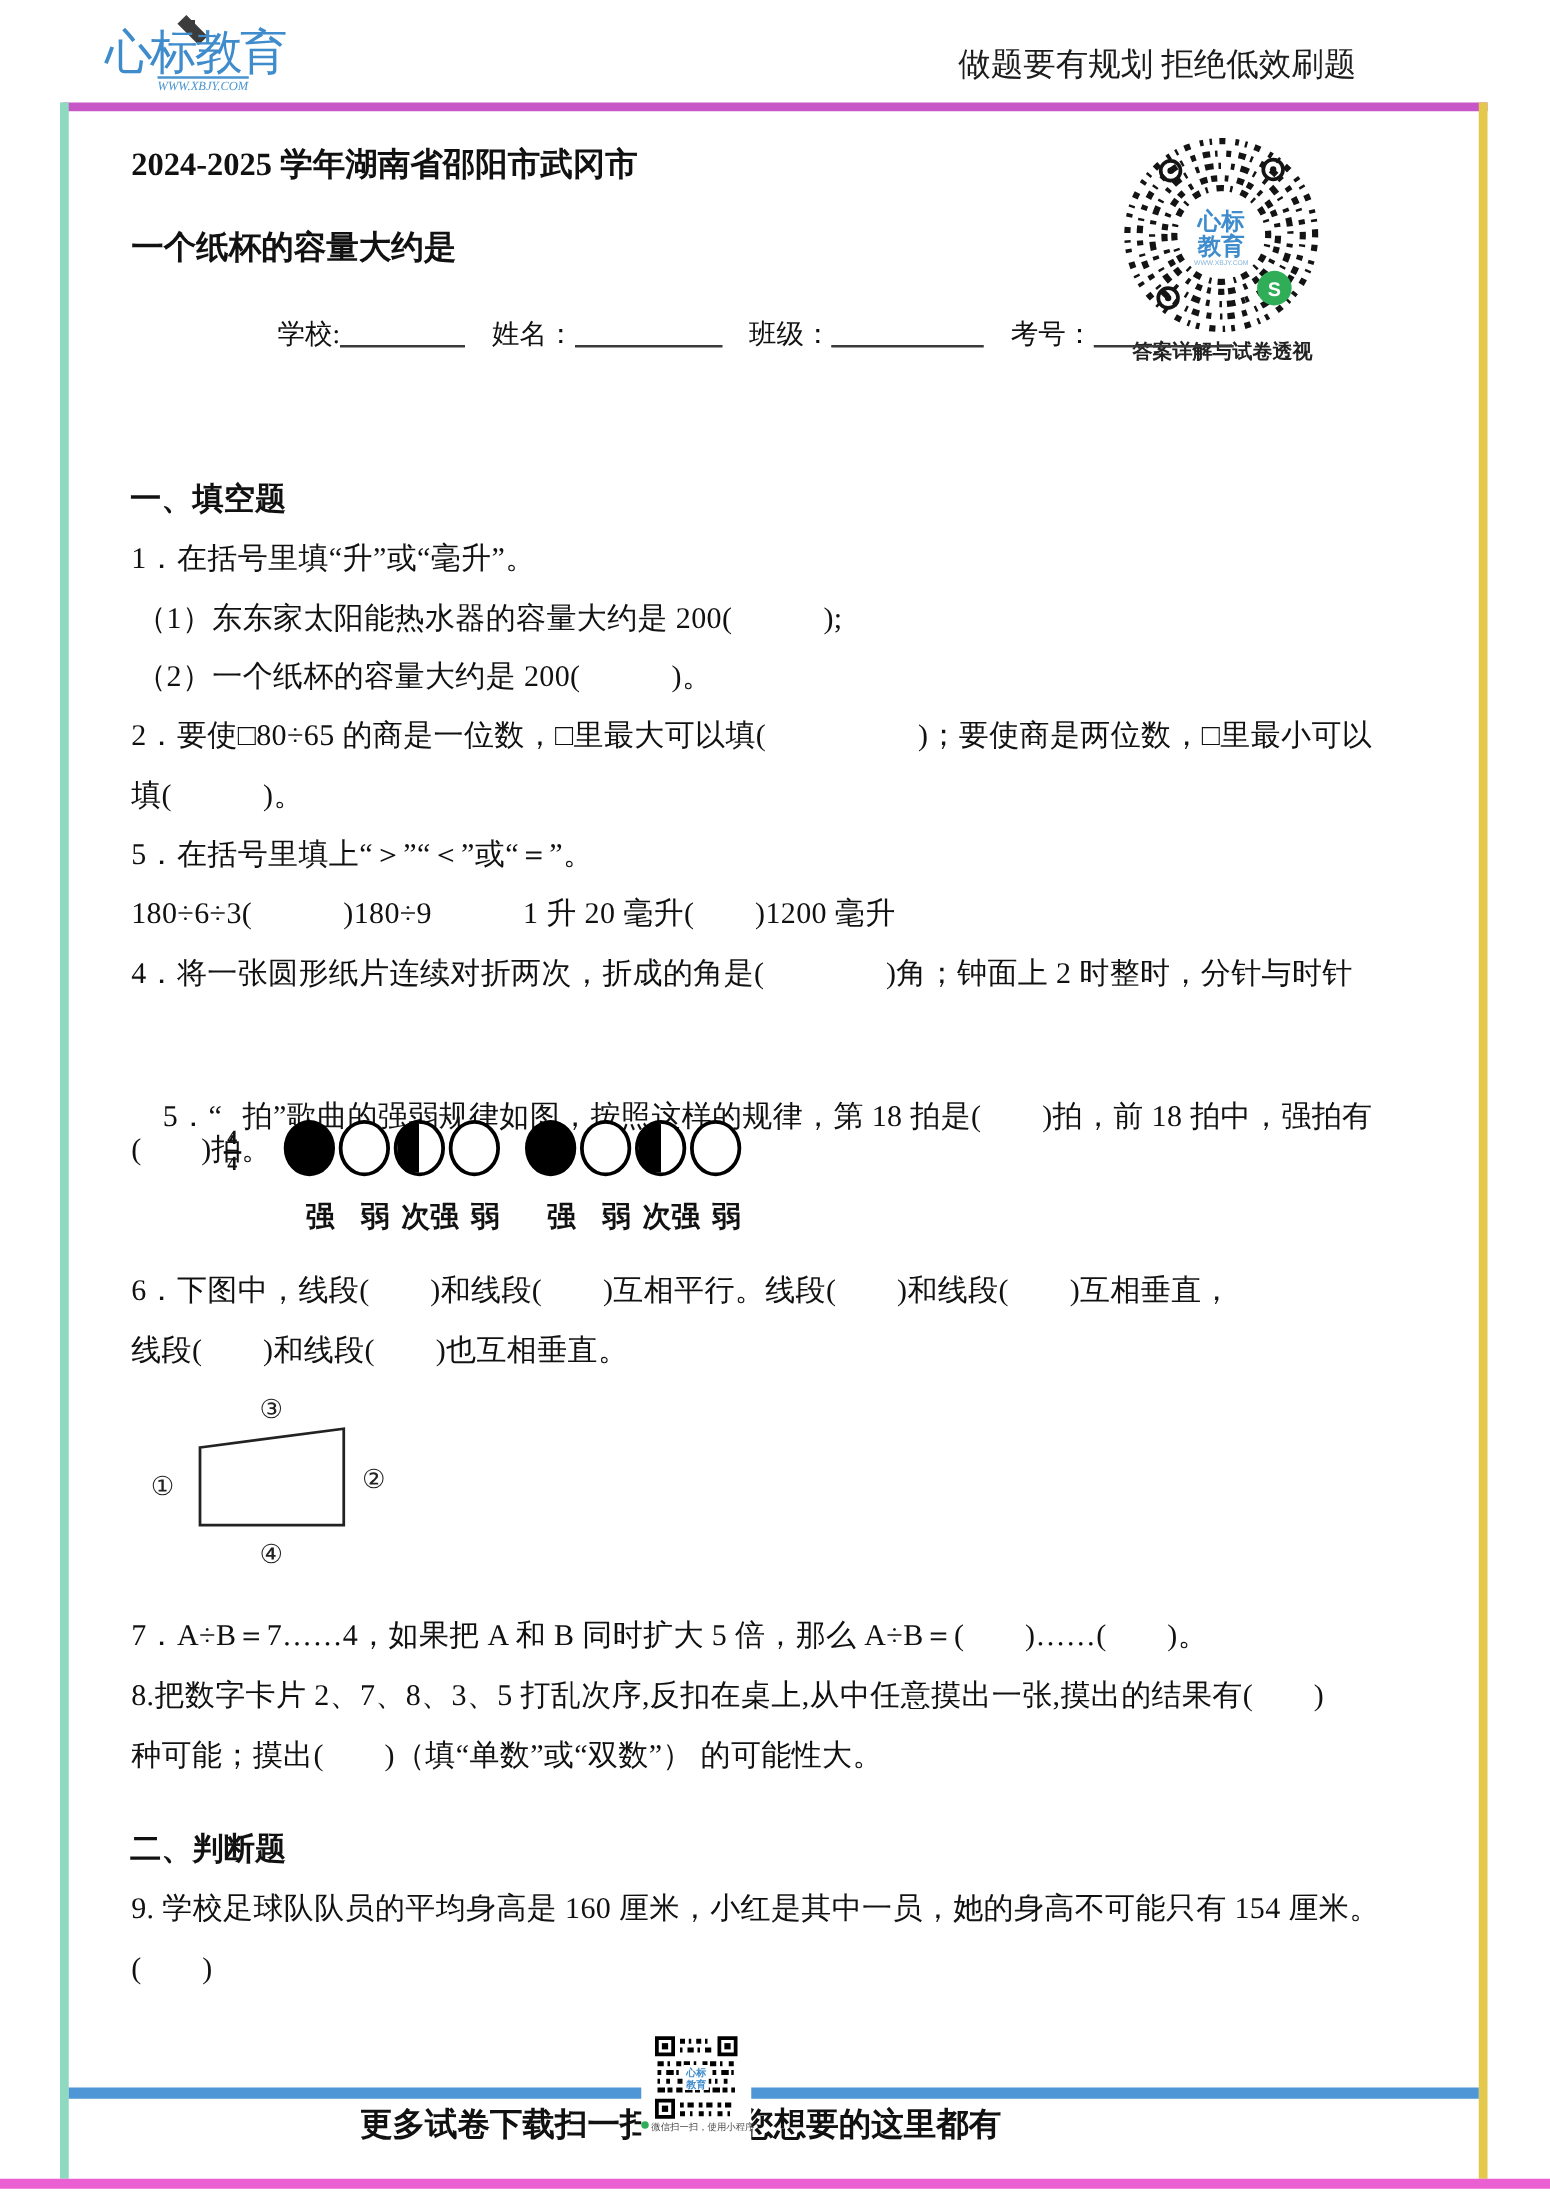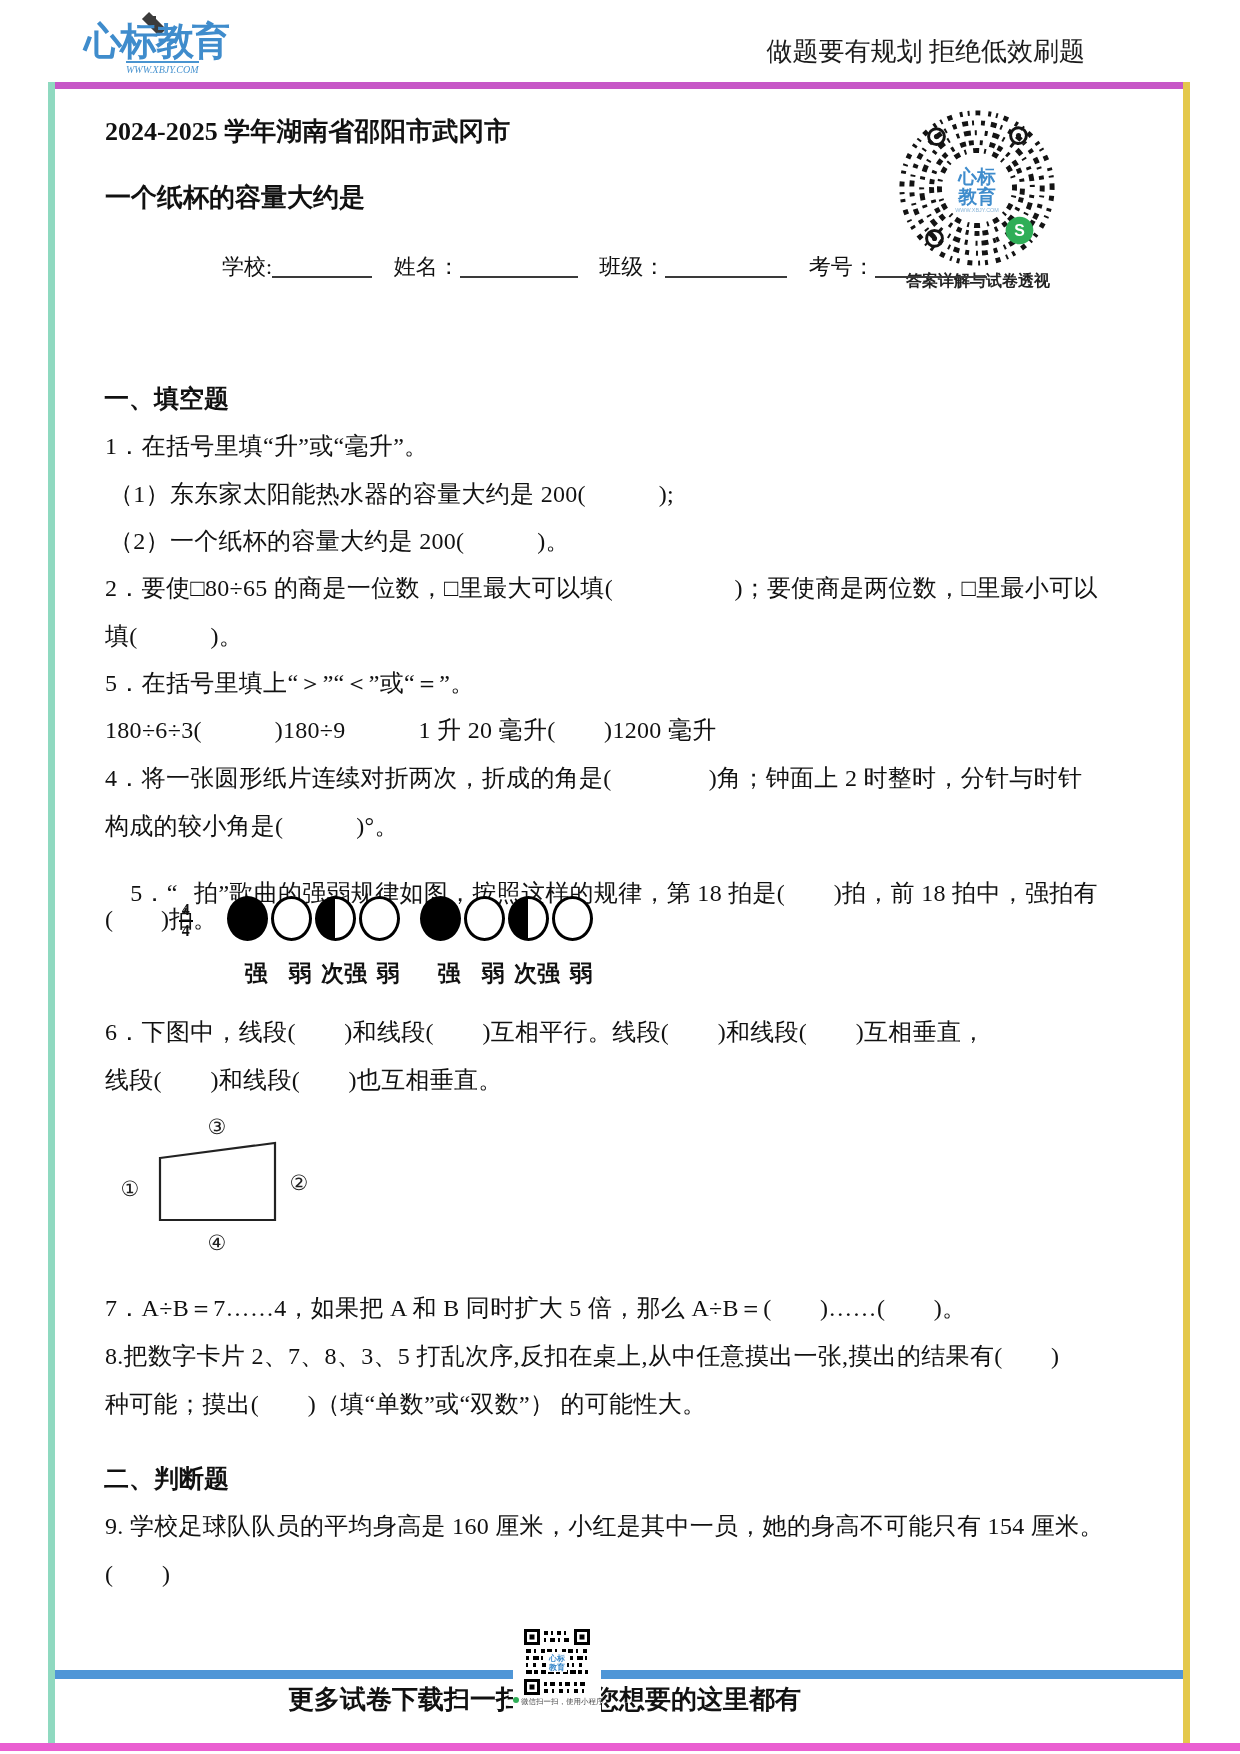--- a/index.html
+++ b/index.html
@@ -2,21 +2,21 @@
 <html><head>
 <meta charset="utf-8">
 <style>
   html,body{margin:0;padding:0;background:#ffffff;}
   .page{position:relative;width:1240px;height:1754px;background:#fff;overflow:hidden;
         font-family:"Liberation Serif",serif;color:#111;}
 
   
   .logo{position:absolute;left:84px;top:14px;width:170px;height:66px;}
   .logo-text{position:absolute;left:0;top:2px;font-family:"Liberation Sans",sans-serif;
-             font-weight:bold;font-size:38px;color:#3f8ccc;letter-spacing:-2px;white-space:nowrap;}
+             font-weight:normal;font-size:38px;color:#3f8ccc;letter-spacing:-2px;white-space:nowrap;}
   .logo-url{position:absolute;left:42px;top:47px;font-size:10px;font-style:italic;color:#4a94d0;
             border-top:2px solid #4a94d0;padding-top:1px;white-space:nowrap;}
   .cap{position:absolute;left:58px;top:-6px;width:24px;height:24px;}
   .cap::before{content:"";position:absolute;left:0;top:4px;width:24px;height:24px;background:#3c3c3c;
                transform:rotate(45deg) scale(1,.42);}
   .cap::after{content:"";position:absolute;left:10px;top:8px;width:4px;height:10px;background:#3c3c3c;}
   .slogan{position:absolute;right:155px;top:34px;font-size:26px;color:#1c1c1c;white-space:nowrap;}
 
   
   .hr-top{position:absolute;left:50px;top:82px;width:1140px;height:7px;background:#c757c7;}
@@ -131,21 +131,20 @@
 
   <div class="sec" style="top:382px">一、填空题</div>
   <div class="tl" style="top:430px">1．在括号里填“升”或“毫升”。</div>
   <div class="tl ind" style="top:478px">（1）东东家太阳能热水器的容量大约是 200(　　　);</div>
   <div class="tl ind" style="top:525px">（2）一个纸杯的容量大约是 200(　　　)。</div>
   <div class="tl" style="top:572px">2．要使□80÷65 的商是一位数，□里最大可以填(　　　　　)；要使商是两位数，□里最小可以</div>
   <div class="tl" style="top:620px">填(　　　)。</div>
   <div class="tl" style="top:667px">5．在括号里填上“＞”“＜”或“＝”。</div>
   <div class="tl" style="top:714px">180÷6÷3(　　　)180÷9　　　1 升 20 毫升(　　)1200 毫升</div>
   <div class="tl" style="top:762px">4．将一张圆形纸片连续对折两次，折成的角是(　　　　)角；钟面上 2 时整时，分针与时针</div>
-  <div class="tl" style="top:810px">构成的较小角是(　　　)°。</div>
 
   <div class="tl" style="top:850px">
     <span>5．“</span><span class="frac"><span class="num">4</span><span class="den">4</span></span><span>拍”歌曲的强弱规律如图，按照这样的规律，第 18 拍是(　　)拍，前 18 拍中，强拍有</span>
   </div>
 
   <div class="beatrow">
     <span class="txt">(　　)拍。</span>
     <span class="beats">
       <span class="beat full"></span>
       <span class="beat empty"></span>

